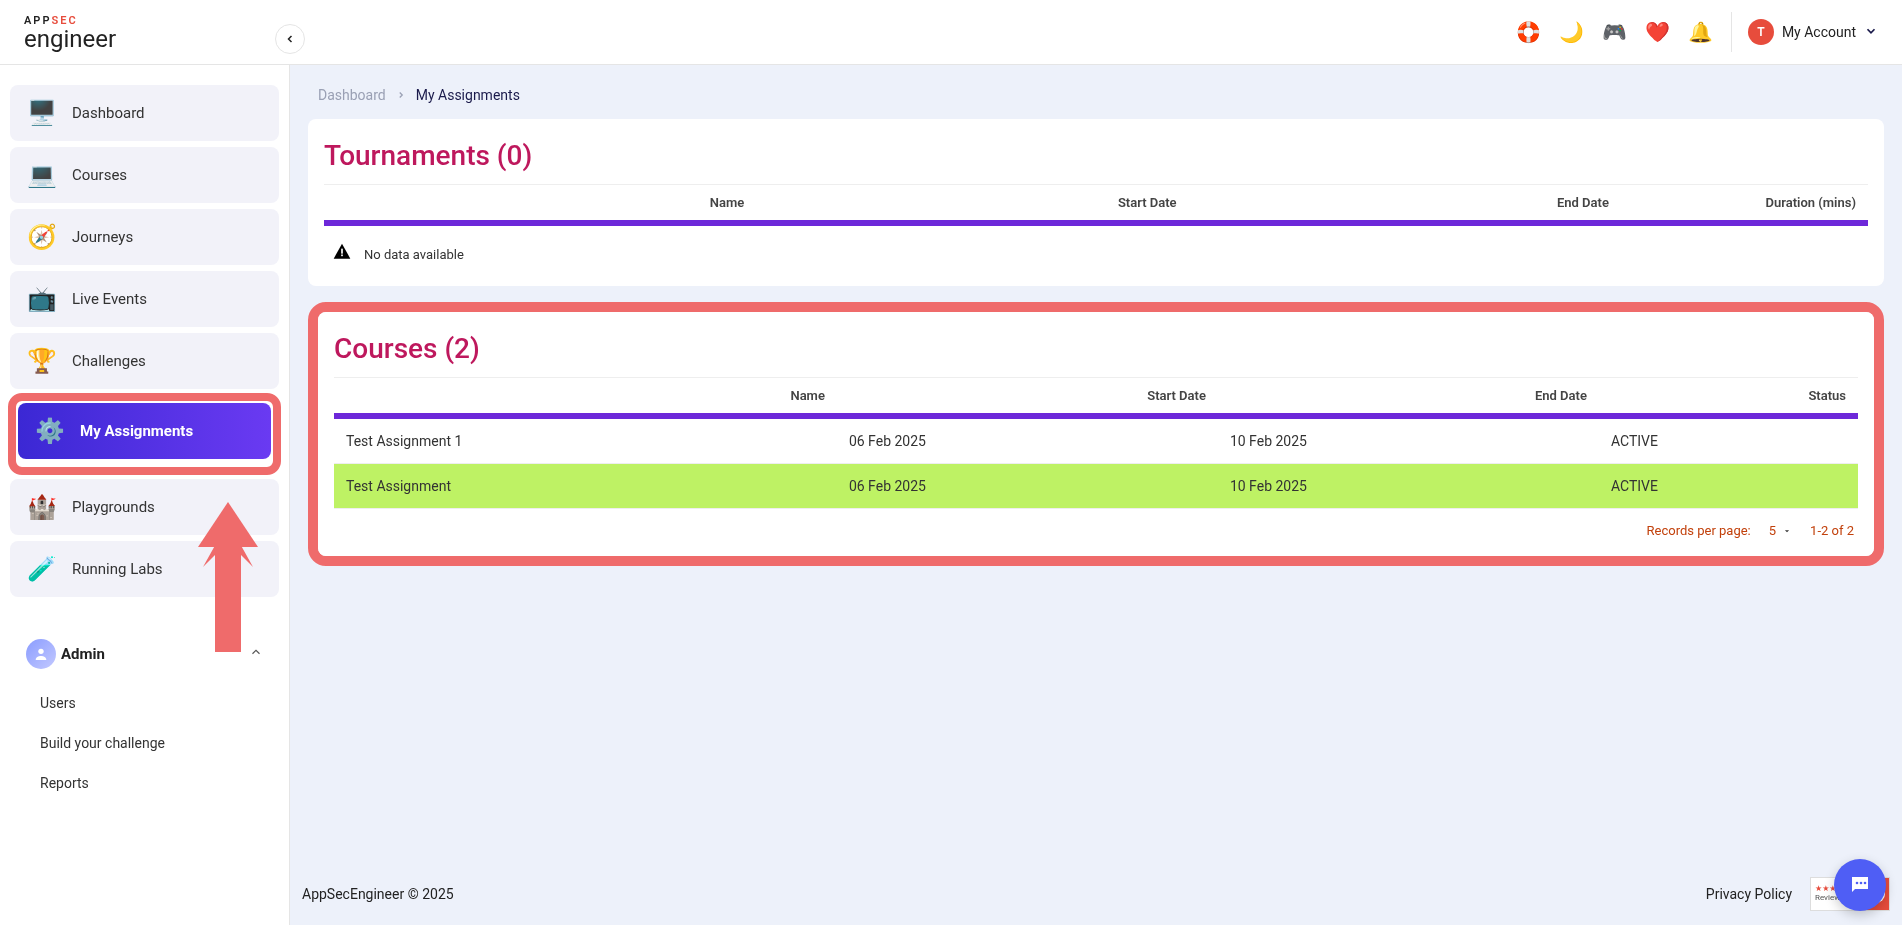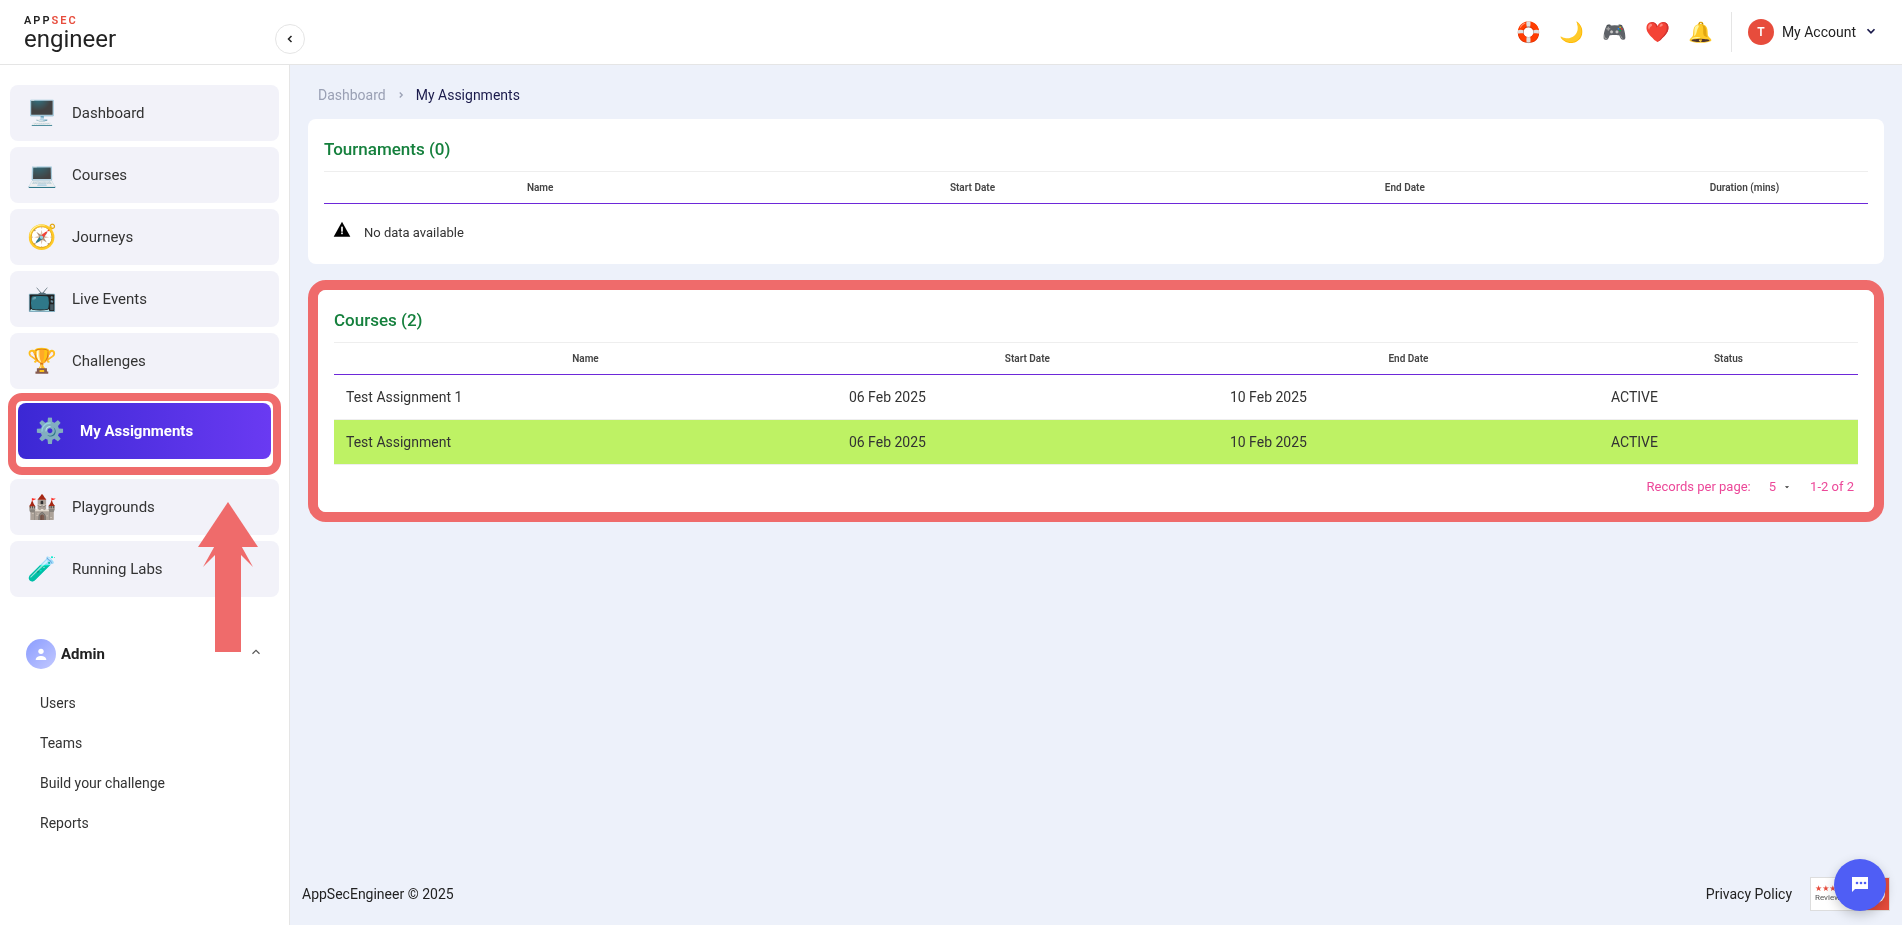--- a/index.html
+++ b/index.html
@@ -128,50 +128,50 @@
   .crumb-current { color: #1a1a4b; }
 
   
   .card {
     background: #fff;
     border-radius: 8px;
     padding: 14px 16px 12px 16px;
     margin-bottom: 16px;
   }
   .card-title {
-    color: #15803d;
-    font-size: 17px;
+    color: #be185d;
+    font-size: 28px;
     font-weight: 500;
     padding: 6px 0 12px 0;
   }
   .tbl { width: 100%; border-collapse: collapse; }
   .tbl th {
-    text-align: center; font-size: 10px; color: #444;
+    text-align: right; font-size: 13px; color: #444;
     font-weight: 600;
     padding: 10px 12px;
     border-top: 1px solid #eee;
-    border-bottom: 1px solid #6d28d9;
+    border-bottom: 6px solid #6d28d9;
   }
   .tbl td {
     padding: 14px 12px;
     border-bottom: 1px solid #eee;
     font-size: 14px; color:#333;
   }
   .tbl tr.alt td { background: #bef264; }
   .nodata {
     display: flex; align-items: center; gap: 12px;
     padding: 16px 8px 8px 8px;
     font-size: 13px; color:#333;
   }
   .warn-icon { font-size: 18px; }
 
   .pager {
     display: flex; justify-content: flex-end; align-items: center; gap: 18px;
     padding: 14px 4px 6px 4px;
-    font-size: 13px; color:#ec4899;
+    font-size: 13px; color:#c2410c;
   }
 
   .highlight-card {
     border: 10px solid #ef6b6b;
     border-radius: 18px;
     margin-bottom: 16px;
   }
 
   
   .footer {
@@ -287,21 +287,20 @@
           </svg>
       </span>
       <span>Admin</span>
       <span class="admin-chevron">
         <svg width="14" height="14" viewBox="0 0 24 24" fill="none" stroke="#555" stroke-width="2">
             <polyline points="18 15 12 9 6 15"></polyline>
           </svg>
       </span>
     </div>
     <div class="sub-item"><span>Users</span></div>
-    <div class="sub-item"><span>Teams</span></div>
     <div class="sub-item"><span>Build your challenge</span></div>
     <div class="sub-item"><span>Reports</span></div>
   </div>
 
   <div class="main">
     <div class="main-body">
 
       <div class="breadcrumb">
         <span class="crumb-muted">Dashboard</span>
         <span class="crumb-sep">

